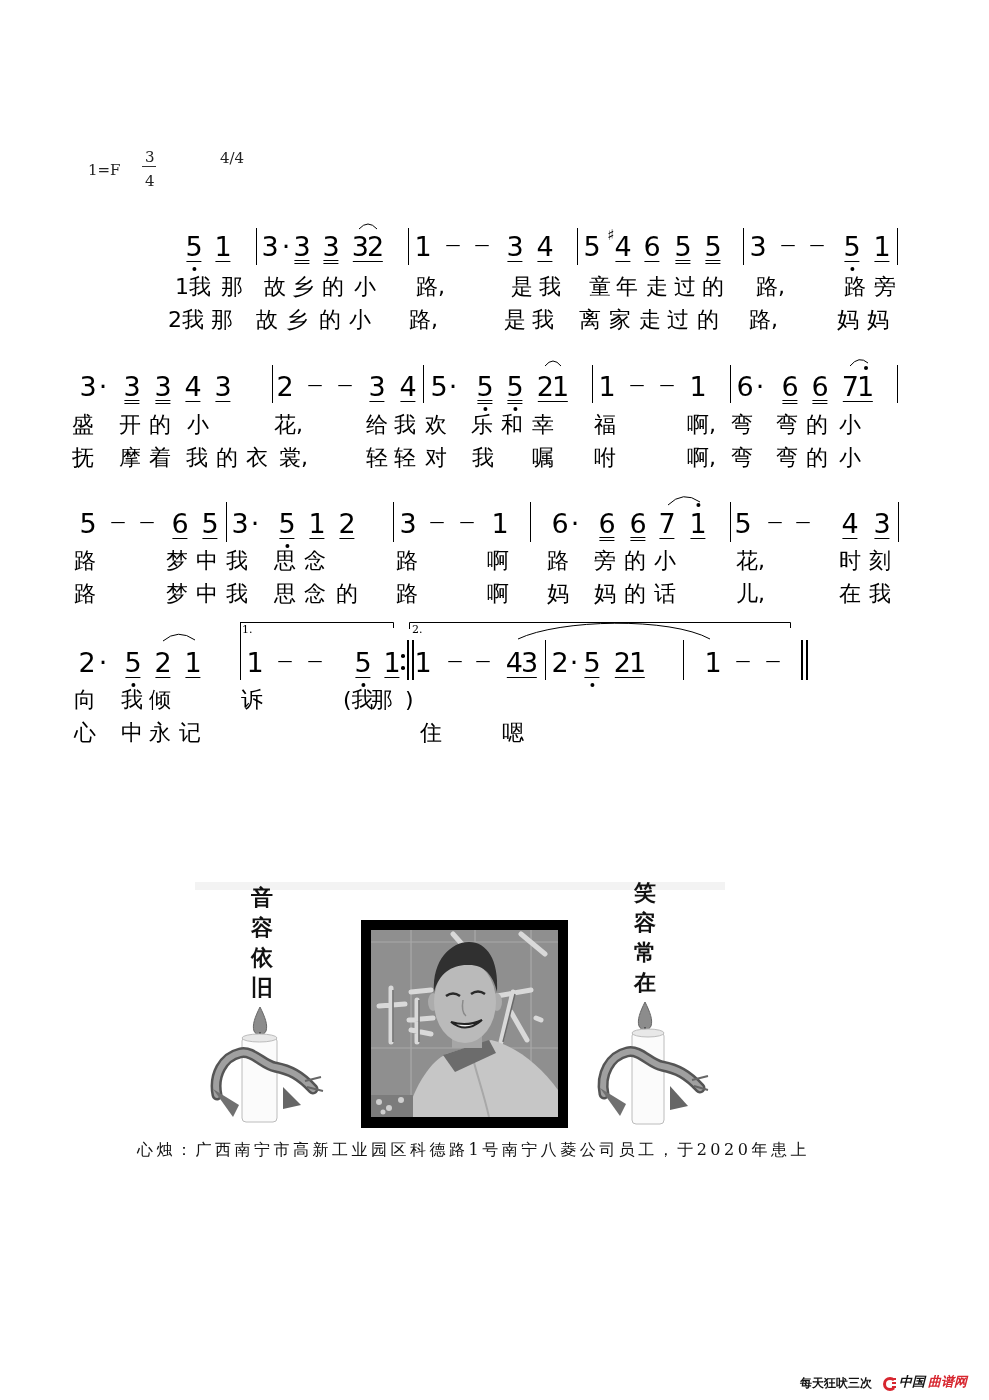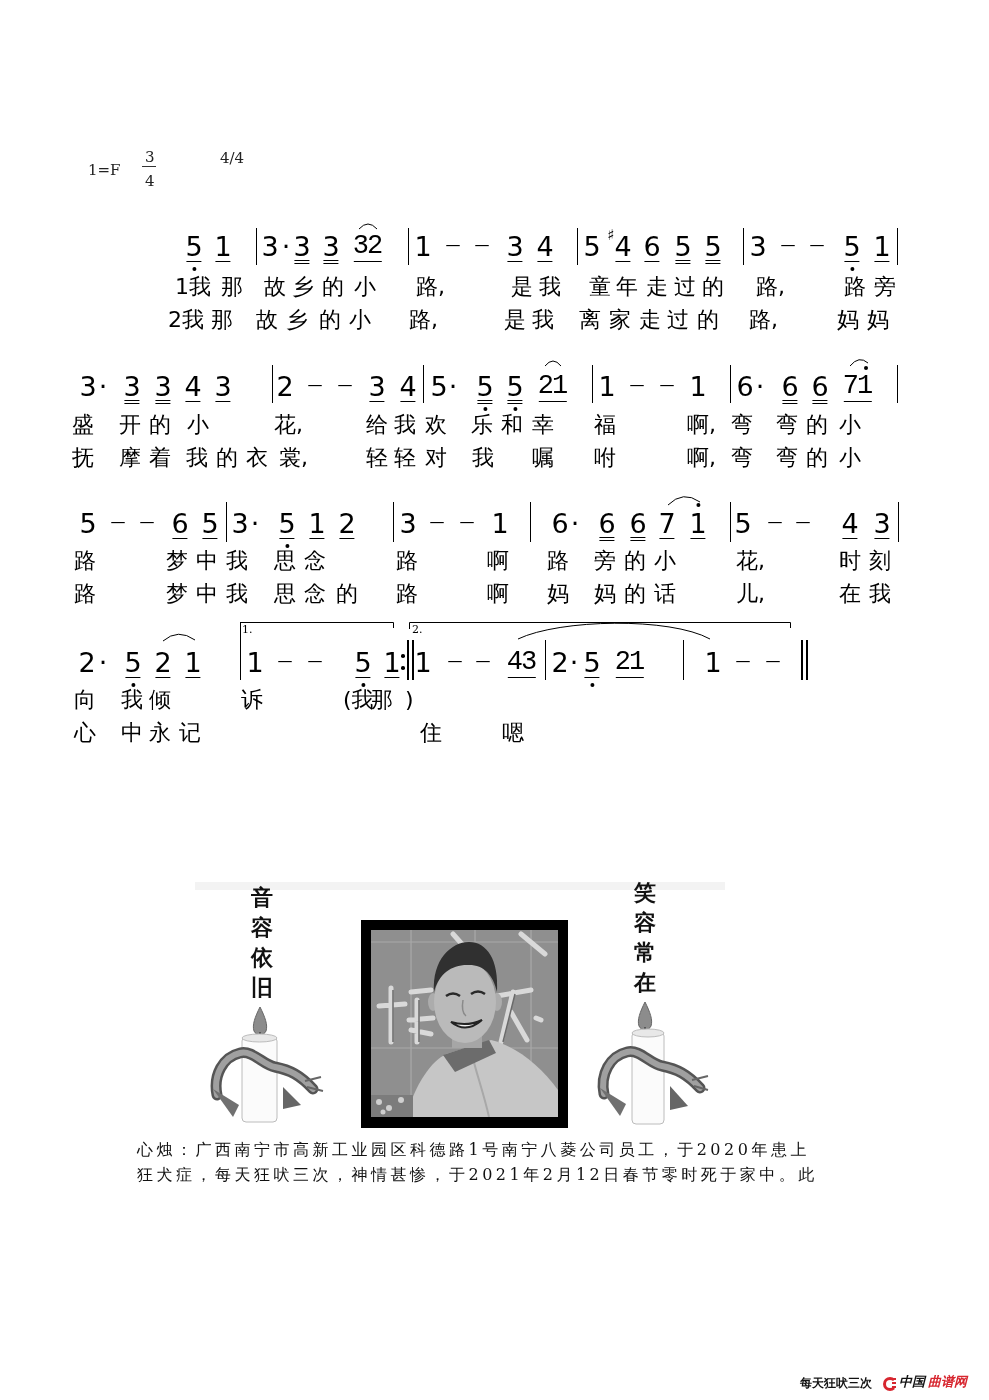--- a/index.html
+++ b/index.html
@@ -2,21 +2,21 @@
 <html><head>
 <meta charset="utf-8">
 <style>
 html,body{margin:0;padding:0;background:#fff;}
 #page{position:relative;width:989px;height:1400px;background:#fff;overflow:hidden;color:#000;font-family:"DejaVu Sans",sans-serif;}
 .layer{position:absolute;left:0;top:0;width:0;height:0;}
 .title{position:absolute;left:317px;top:101px;width:300px;text-align:center;font-family:"DejaVu Sans",sans-serif;font-size:29px;line-height:34px;letter-spacing:3px;color:#1a1a1a;}
 .hdr{position:absolute;font-family:"DejaVu Serif",serif;font-size:15px;line-height:18px;color:#222;white-space:nowrap;}
 .frac-line{position:absolute;left:142px;top:166px;width:14px;height:1px;background:#333;}
 .n{position:absolute;font-family:"DejaVu Sans",sans-serif;font-size:27px;line-height:27px;height:27px;transform:translateX(-50%);white-space:nowrap;}
-.n.pair{letter-spacing:-2px;padding-right:2px;font-family:Liberation Mono, monospace;}
+.n.pair{letter-spacing:-2px;padding-right:2px;}
 .u1::after{content:"";position:absolute;left:1px;right:1px;top:28px;border-top:1.3px solid #000;}
 .u2::after{content:"";position:absolute;left:1px;right:1px;top:27px;height:2px;border-top:1.3px solid #000;border-bottom:1.3px solid #000;}
 .db::before{content:"";position:absolute;left:50%;top:34px;width:4px;height:4px;margin-left:-2px;border-radius:50%;background:#000;}
 .da::before{content:"";position:absolute;left:50%;top:-7px;width:4px;height:4px;margin-left:-2px;border-radius:50%;background:#000;}
 .n.dash{font-size:15px;line-height:15px;height:15px;}
 .n.sharp{font-size:15px;line-height:15px;height:15px;}
 .bar{position:absolute;width:1.4px;background:#000;}
 .bar.thick{width:2.3px;}
 .dot{position:absolute;width:4px;height:4px;border-radius:50%;background:#000;}
 .ly{position:absolute;font-family:"DejaVu Sans",sans-serif;font-size:22px;line-height:22px;white-space:nowrap;color:#000;}
@@ -397,20 +397,19 @@
     <rect x="42" y="42" width="32" height="92" rx="4" fill="#fbfbfb" stroke="#bcbcbc"></rect>
     <ellipse cx="58" cy="43" rx="16" ry="4" fill="#e8e8e8" stroke="#bcbcbc"></ellipse>
     <path d="M14 104 C10 84 20 66 37 62 C50 59 60 74 72 76 C87 79 97 84 110 98" fill="none" stroke="#555" stroke-width="11" stroke-linecap="round"></path>
     <path d="M14 104 C10 84 20 66 37 62 C50 59 60 74 72 76 C87 79 97 84 110 98" fill="none" stroke="#a0a0a0" stroke-width="6" stroke-linecap="round"></path>
     <path d="M10 98 L30 126 L36 114 Z" fill="#707070"></path>
     <path d="M80 96 L98 116 L80 120 Z" fill="#666"></path>
     <path d="M102 90 L118 86 M104 96 L118 100" stroke="#666" stroke-width="2"></path>
   </svg>
 
   <div class="memo" style="top:1140px">心烛：广西南宁市高新工业园区科德路1号南宁八菱公司员工，于2020年患上</div>
-  <div class="memo" style="top:1165px">狂犬症，每天狂吠三次，神情甚惨，于2021年2月12日春节零时死于家中。此</div>
 
   <div class="footer-text">每天狂吠三次</div>
   <div class="logo-c"></div>
   <div class="logo-e"></div>
   <span class="site-black">中国</span>
   <span class="site-red">曲谱网</span>
 </div>
 
 </body></html>

